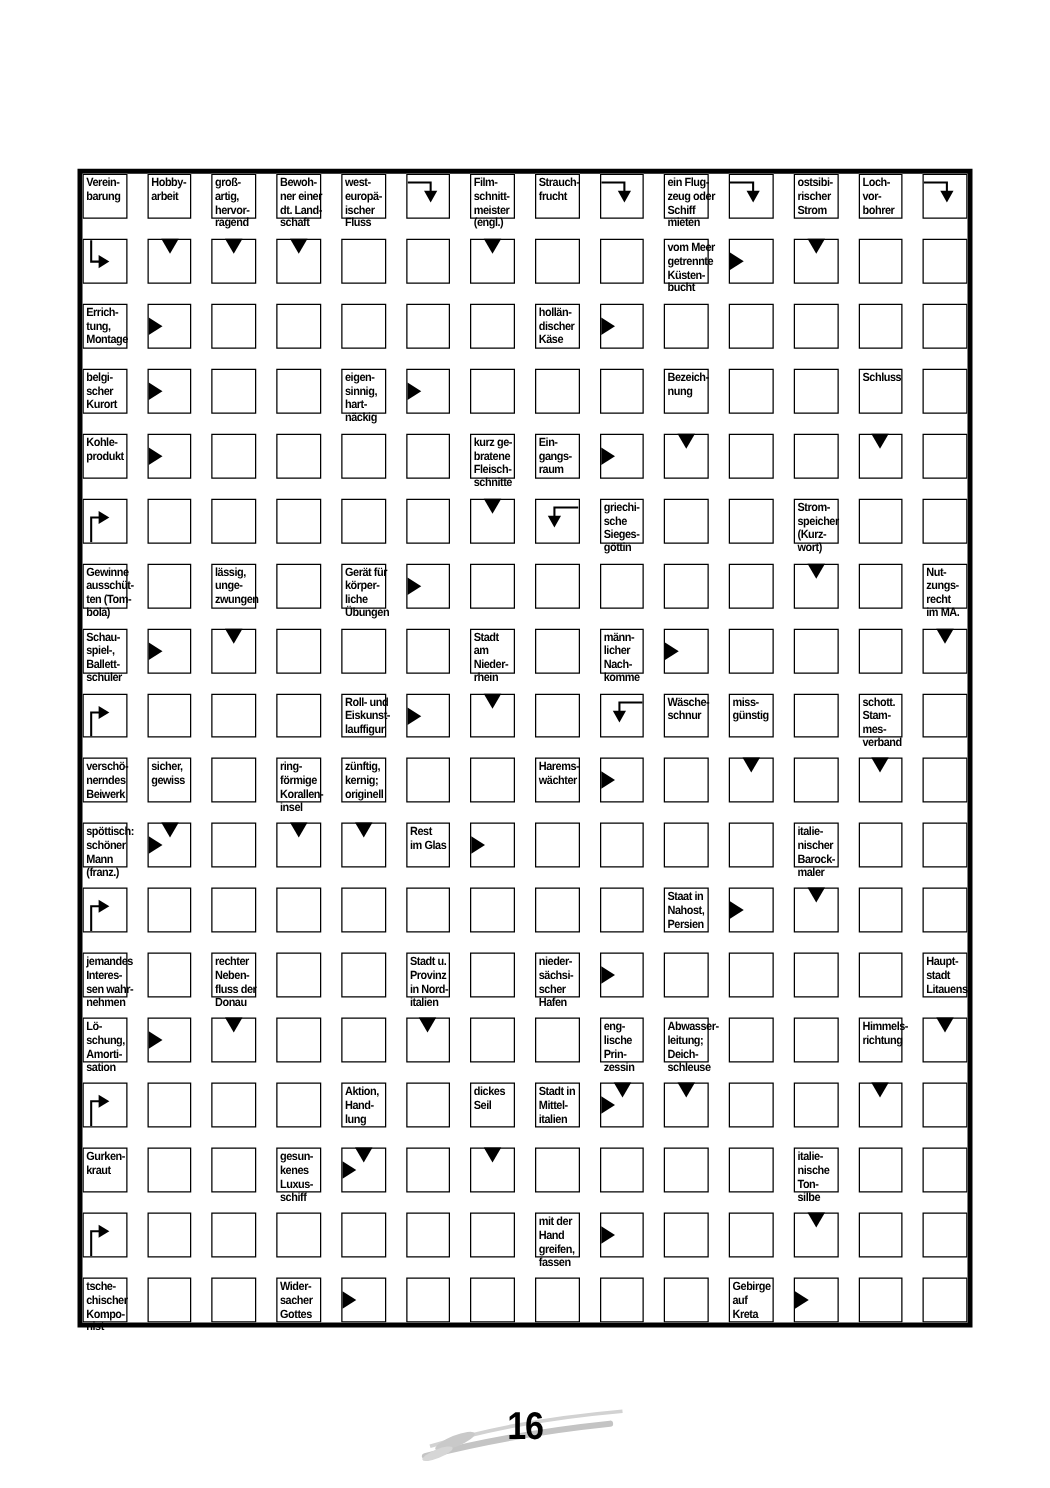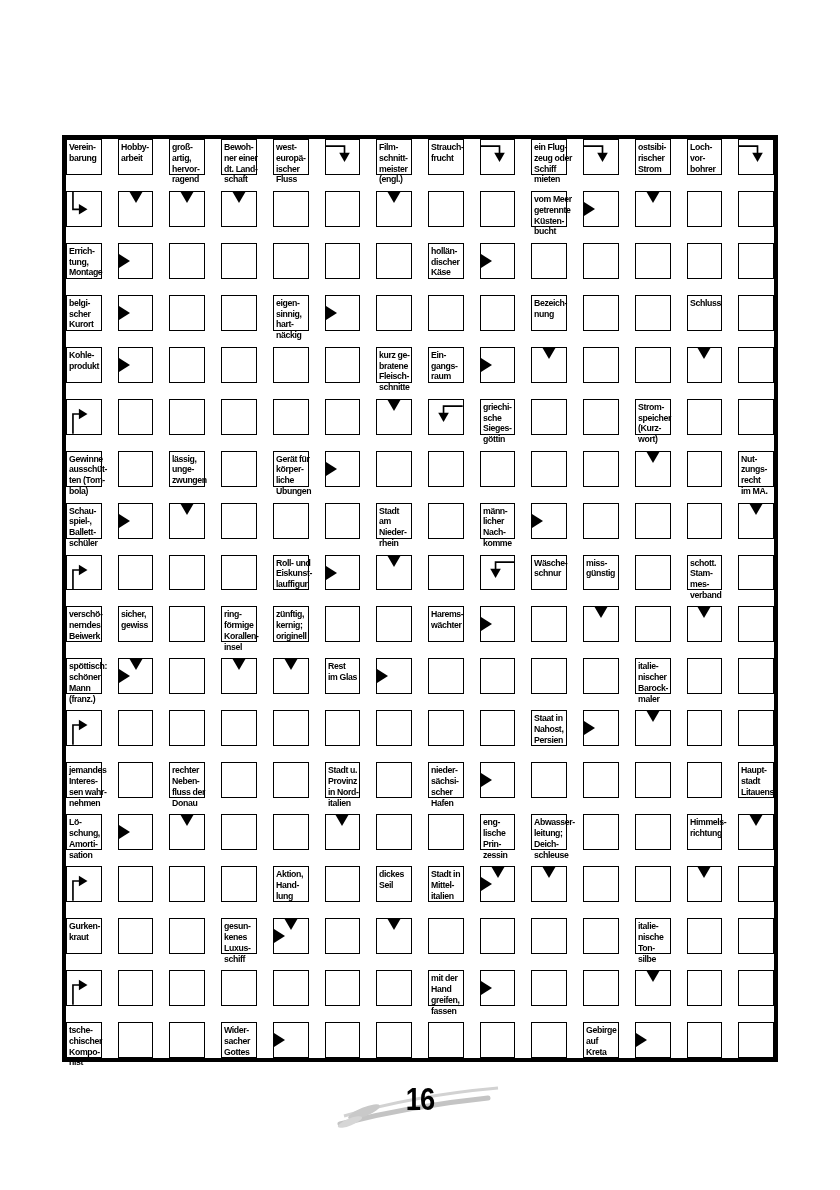--- a/index.html
+++ b/index.html
@@ -25,21 +25,21 @@
     position:absolute;left:0;top:50%;margin-top:-7px;width:0;height:0;
     border-top:7px solid transparent;border-bottom:7px solid transparent;
     border-left:11px solid #000;
   }
   .arr-down{
     position:absolute;top:-1px;left:50%;margin-left:-7px;width:0;height:0;
     border-left:7px solid transparent;border-right:7px solid transparent;
     border-top:12px solid #000;
   }
   .bend-svg{position:absolute;left:0;top:0;width:100%;height:100%;display:block;}
-  .footer{position:absolute;left:0;top:1064px;width:840px;height:70px;}
+  .footer{position:absolute;left:0;top:1105px;width:840px;height:70px;}
   .swoosh{position:absolute;left:330px;top:4px;width:200px;height:64px;}
   .page-num{
     position:absolute;left:0;top:18px;width:840px;text-align:center;
     font-size:31px;font-weight:bold;letter-spacing:-1px;
     transform:scaleX(0.88);
   }
 </style>
 </head>
 <body>
 

